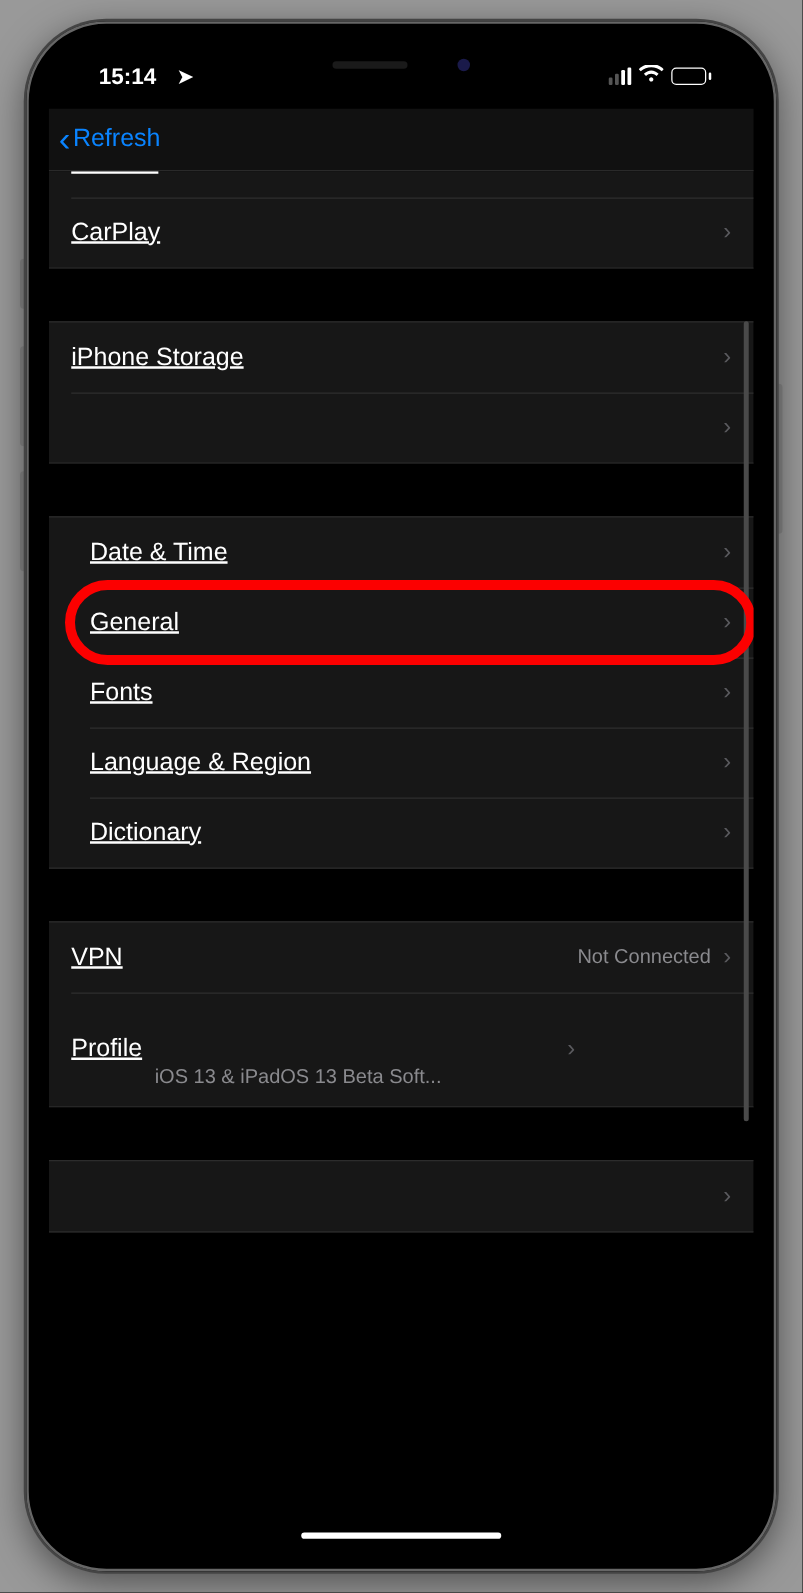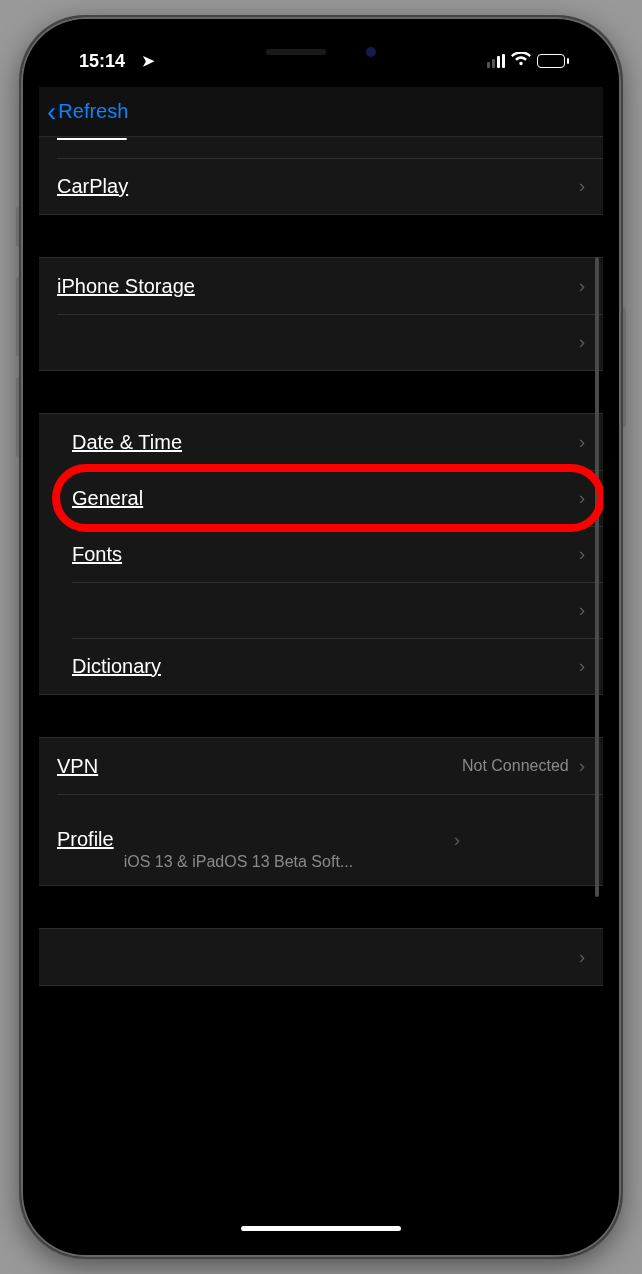--- a/index.html
+++ b/index.html
@@ -259,20 +259,21 @@
             <span class="spacer"></span>
             <span class="chev">›</span>
             <div class="highlight" style="left:-2px;right:-2px;top:-6px;bottom:-6px;"></div>
           </div>
           <div class="row">
             <span class="label">Fonts</span>
             <span class="spacer"></span>
             <span class="chev">›</span>
           </div>
           <div class="row">
+            <span class="label">Language &amp; Region</span>
             <span class="spacer"></span>
             <span class="chev">›</span>
           </div>
           <div class="row">
             <span class="label">Dictionary</span>
             <span class="spacer"></span>
             <span class="chev">›</span>
           </div>
         </div>
 

